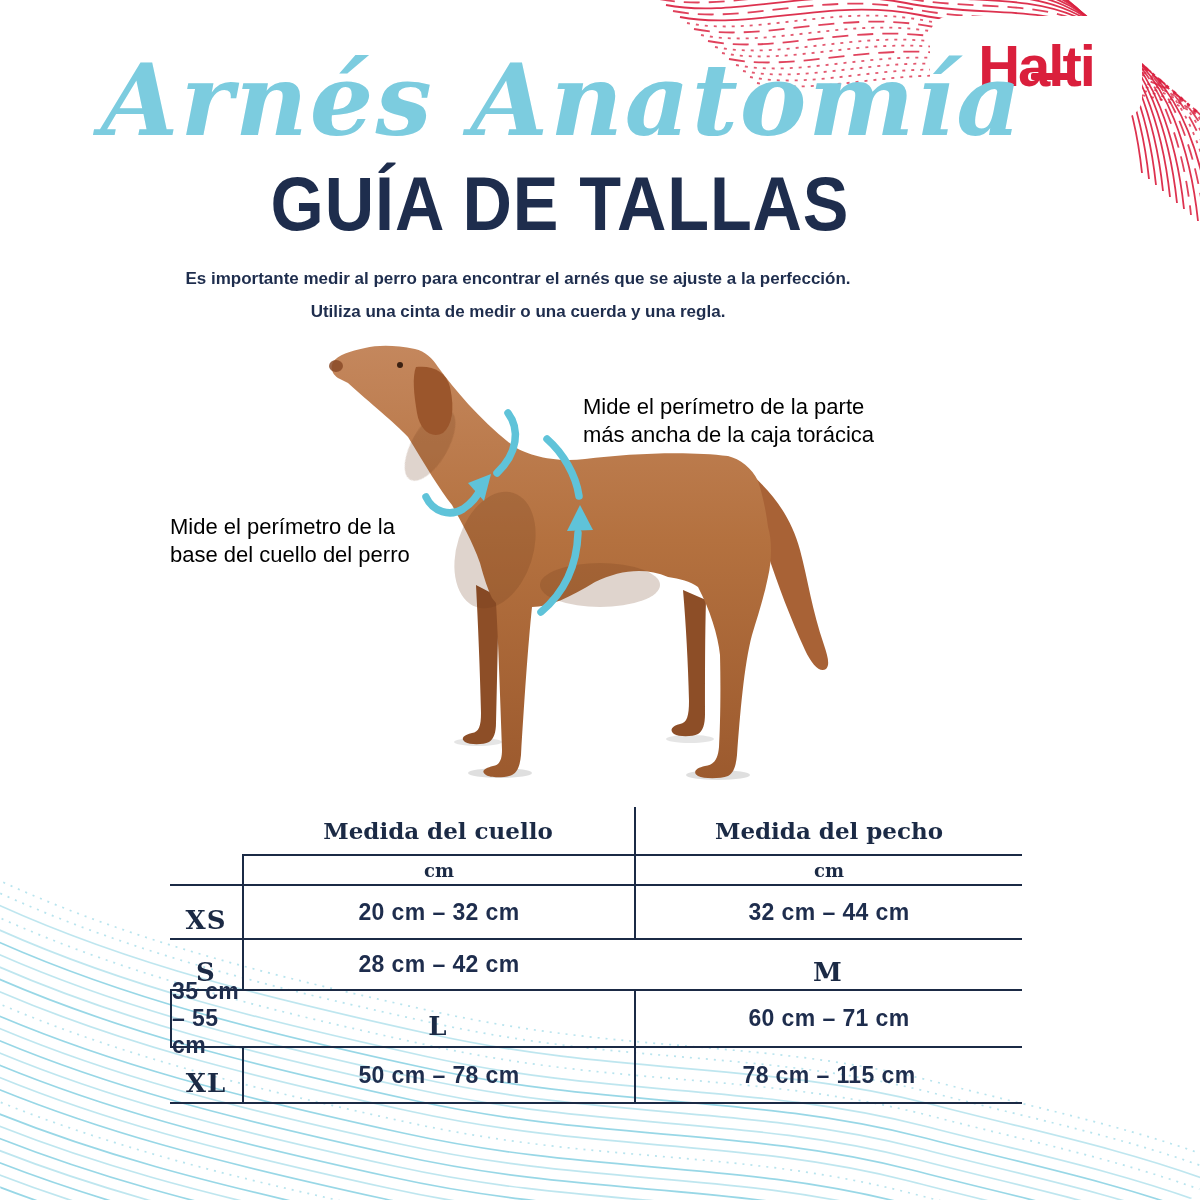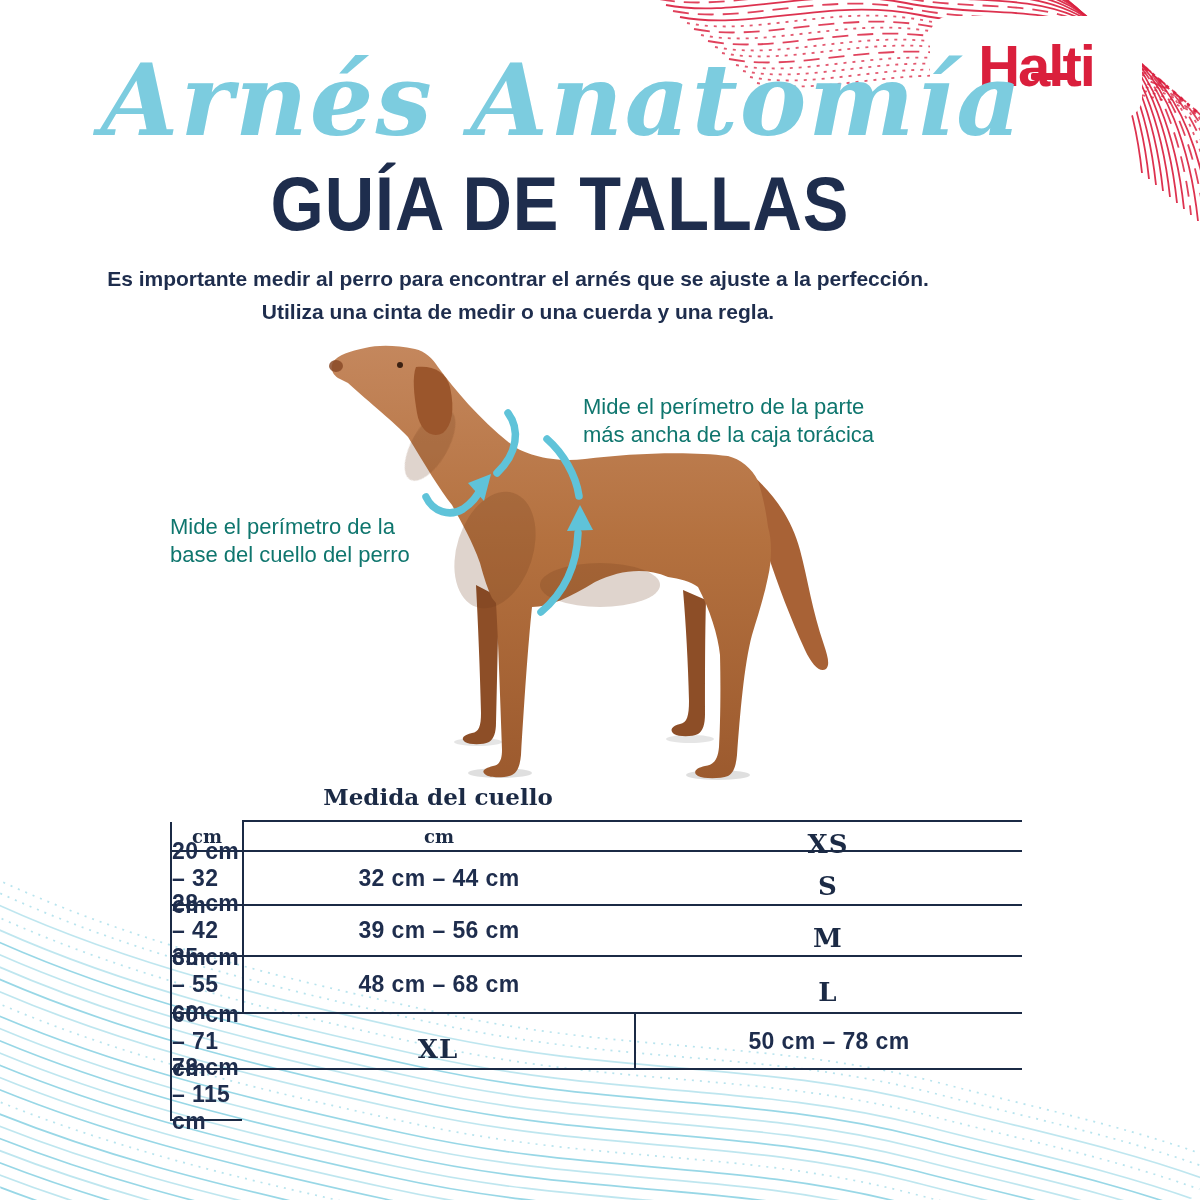--- a/index.html
+++ b/index.html
@@ -24,29 +24,29 @@
   .logo-bar{position:absolute;left:101px;top:57px;width:41px;height:7px;background:#da1f3c;border-radius:2px;}
 
   .title-script{position:absolute;top:40px;left:0;width:1200px;text-align:center;
                 transform:translateX(-38px);
                 font-family:"DejaVu Serif",serif;font-style:italic;font-weight:bold;
                 font-size:100px;line-height:120px;color:#7cccdf;letter-spacing:2px;}
   .title-main{position:absolute;top:164px;left:0;width:1200px;text-align:center;
               transform:translateX(-40px) scaleX(0.9);
               font-weight:bold;font-size:76px;line-height:80px;color:#1e2d4d;letter-spacing:1px;}
   .intro{position:absolute;top:262px;left:0;width:1036px;text-align:center;
-         font-weight:bold;font-size:21px;line-height:33px;color:#1e2d4d;}
+         font-weight:bold;font-size:17px;line-height:33px;color:#1e2d4d;}
 
   .dog-wrap{position:absolute;left:300px;top:335px;width:540px;height:445px;}
 
-  .note{position:absolute;font-size:22px;line-height:28px;font-weight:500;color:#0f766e;}
+  .note{position:absolute;font-size:22px;line-height:28px;font-weight:500;color:#000000;}
   .note-chest{left:583px;top:393px;text-align:left;}
   .note-neck{left:170px;top:513px;width:267px;text-align:left;}
 
-  .size-table{position:absolute;left:170px;top:773px;width:852px;
+  .size-table{position:absolute;left:170px;top:807px;width:852px;
               display:grid;grid-template-columns:72px 392px 388px;
               grid-template-rows:49px 30px 54px 51px 57px 56px 51px;}
   .cell{display:flex;align-items:center;justify-content:center;box-sizing:border-box;}
   .bb{border-bottom:2px solid #1b2a45;}
   .bl{border-left:2px solid #1b2a45;}
   .th{font-family:"DejaVu Serif",serif;font-weight:bold;font-size:23px;color:#1b2a45;}
   .unit{font-family:"DejaVu Serif",serif;font-weight:bold;font-size:18px;color:#1b2a45;}
   .size-label{font-family:"DejaVu Serif",serif;font-weight:bold;font-size:26px;letter-spacing:1px;color:#1b2a45;margin-top:15px;}
   .range{font-weight:600;font-size:23px;letter-spacing:.4px;color:#1e2d4d;}
 </style>
@@ -197,36 +197,35 @@
   </div>
   <div class="note note-neck">
     <div>Mide el perímetro de la</div>
     <div>base del cuello del perro</div>
   </div>
 
   <div class="size-table">
 
     <div class="cell"></div>
     <div class="cell bb th">Medida del cuello</div>
+    <div class="cell bb bl th">Medida del pecho</div>
 
     <div class="cell bb"></div>
     <div class="cell bb bl unit">cm</div>
     <div class="cell bb bl unit">cm</div>
 
     <div class="cell bb size-label">XS</div>
     <div class="cell bb bl range">20 cm – 32 cm</div>
     <div class="cell bb bl range">32 cm – 44 cm</div>
 
     <div class="cell bb size-label">S</div>
     <div class="cell bb bl range">28 cm – 42 cm</div>
-    <div class="cell bb bl range">39 cm – 56 cm</div>
 
     <div class="cell bb size-label">M</div>
     <div class="cell bb bl range">35 cm – 55 cm</div>
-    <div class="cell bb bl range">48 cm – 68 cm</div>
 
     <div class="cell bb size-label">L</div>
     <div class="cell bb bl range">60 cm – 71 cm</div>
 
     <div class="cell bb size-label">XL</div>
     <div class="cell bb bl range">50 cm – 78 cm</div>
     <div class="cell bb bl range">78 cm – 115 cm</div>
   </div>
 
 </div>

